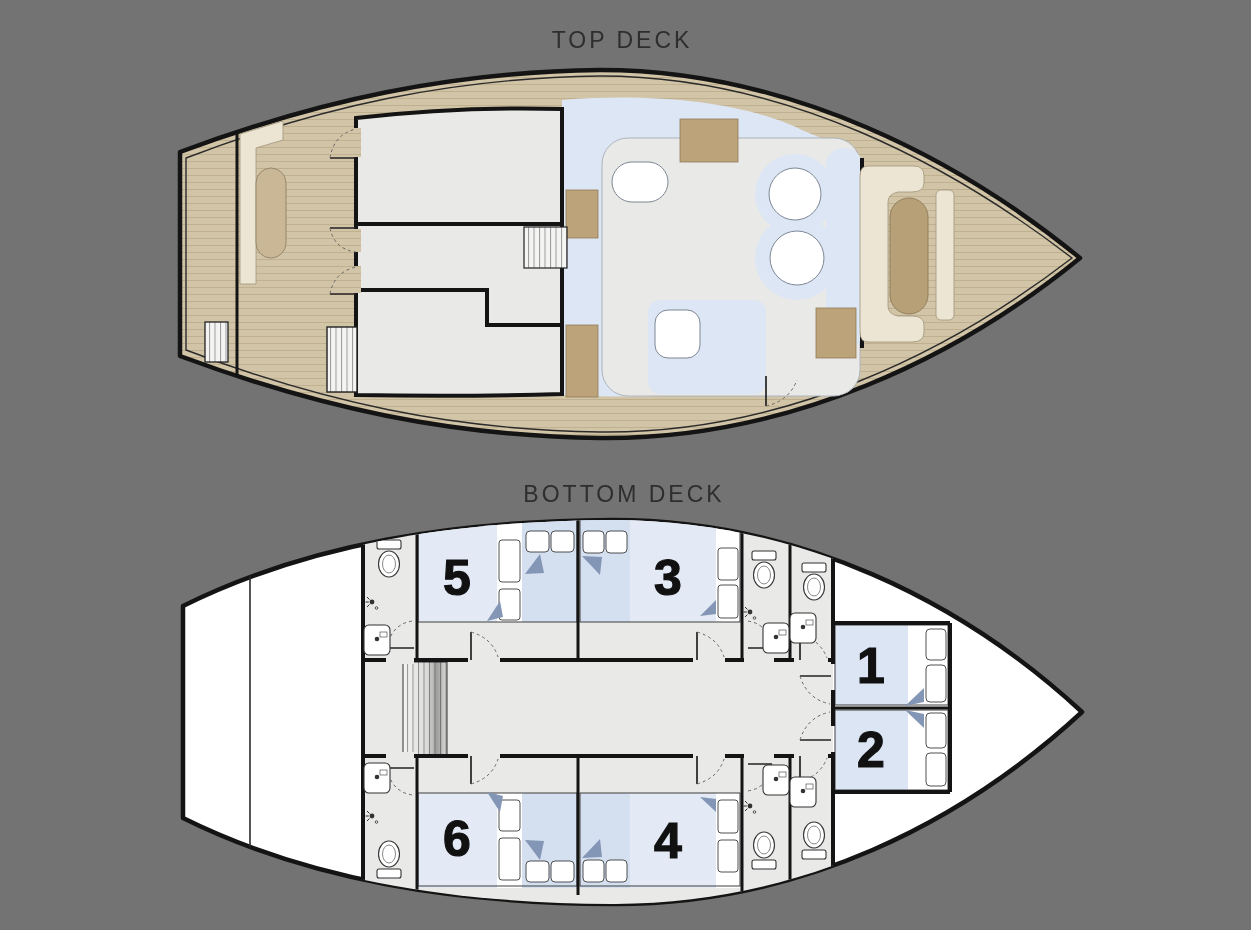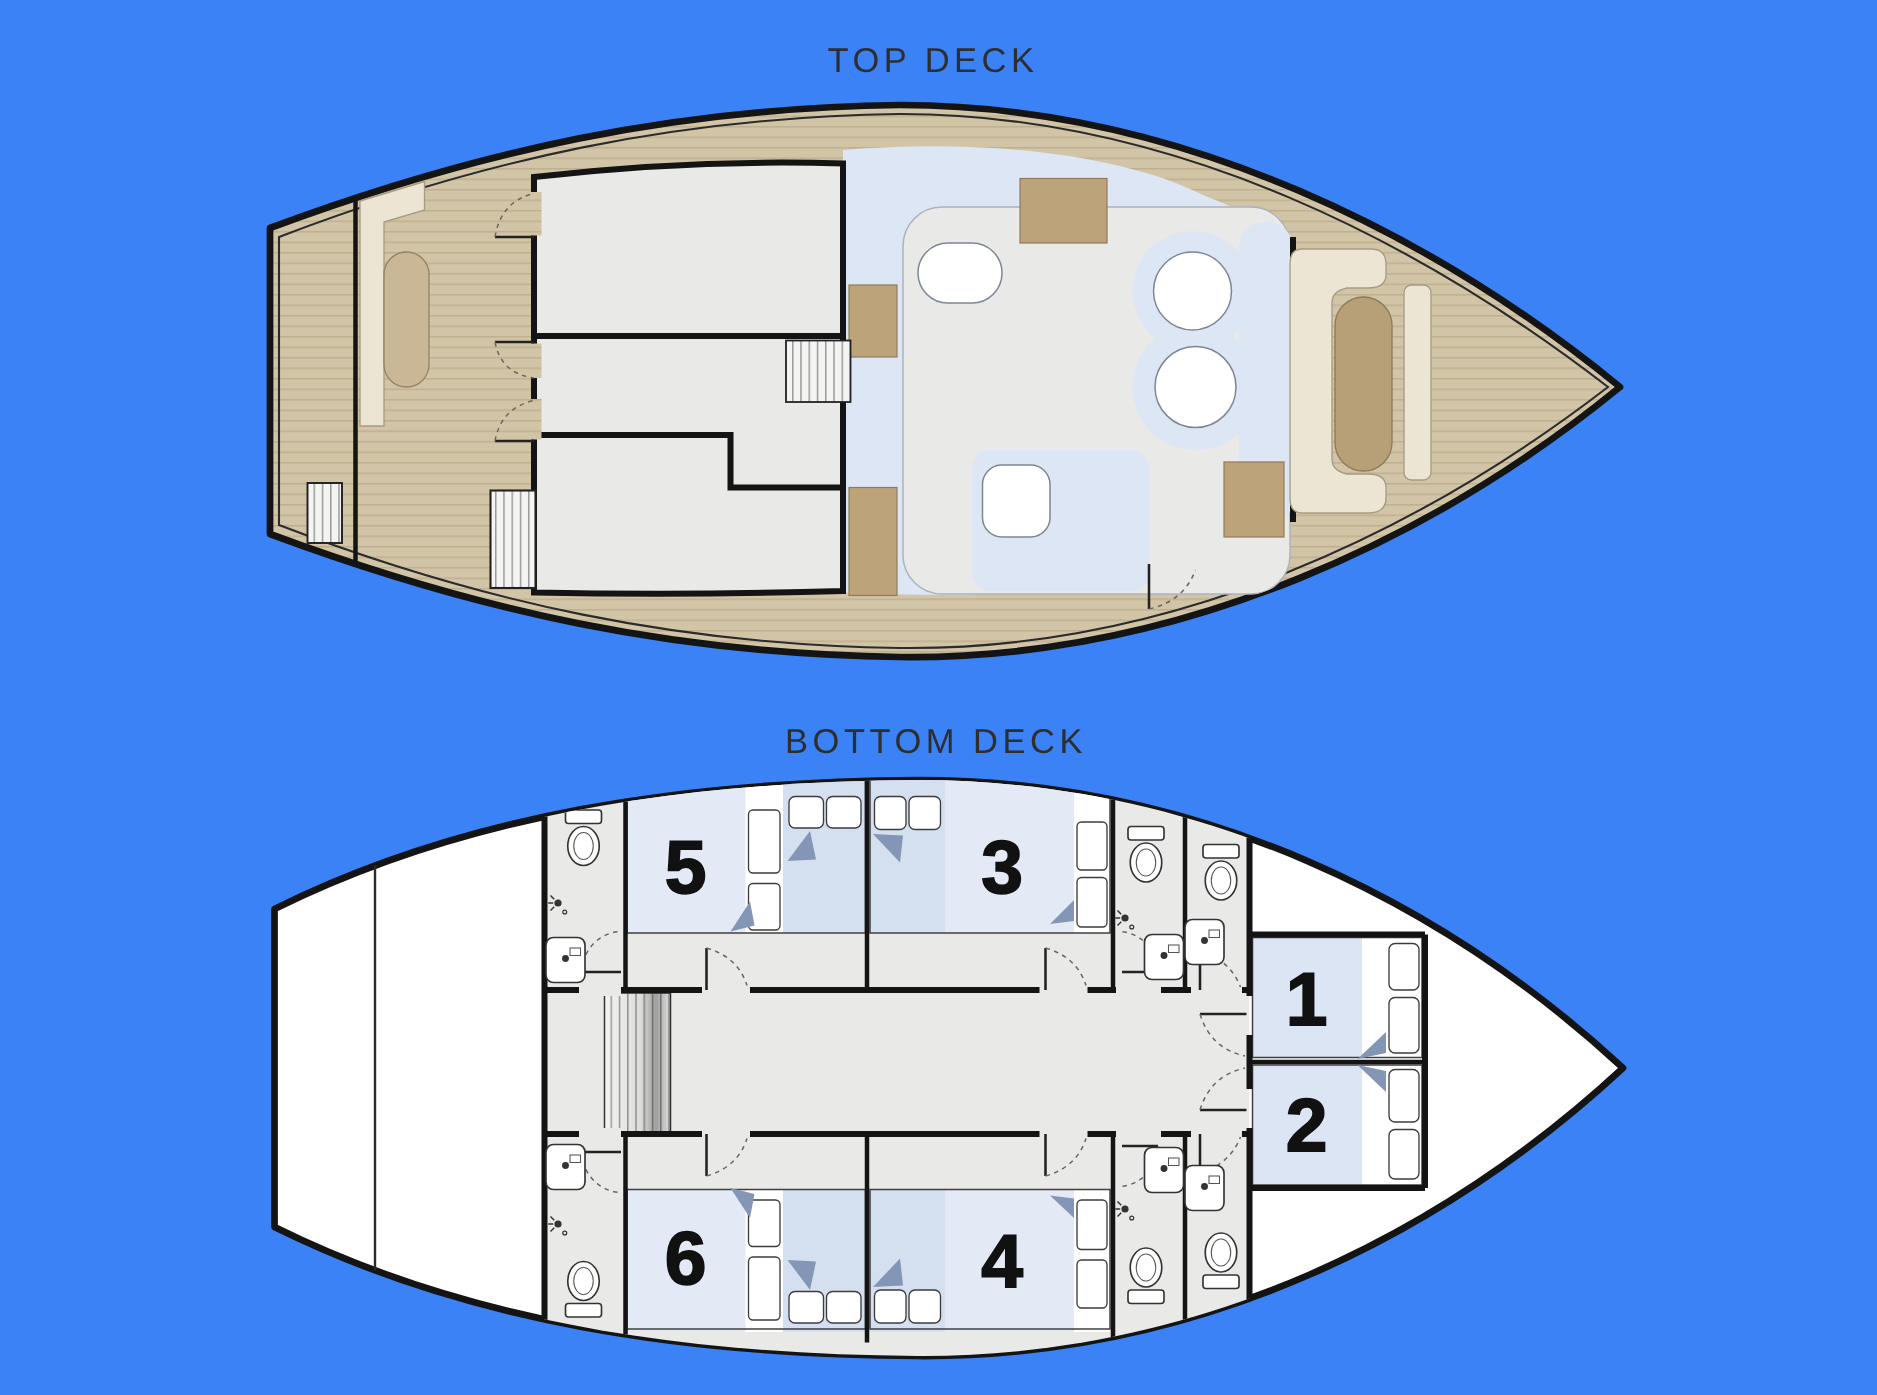--- a/index.html
+++ b/index.html
@@ -1,16 +1,16 @@
 <!DOCTYPE html>
 <html><head>
 <meta charset="utf-8">
 <style>
   html,body{margin:0;padding:0;background:#ffffff;}
-  #stage{width:1251px;height:930px;position:relative;background:#3b82f6;overflow:hidden;
+  #stage{width:1251px;height:930px;position:relative;background:#737373;overflow:hidden;
          font-family:"Liberation Sans", sans-serif;}
   svg{display:block;}
   .deck-title{font-family:"Liberation Sans",sans-serif;font-size:23px;font-weight:500;
               letter-spacing:3px;fill:#2e2e2e;}
   .cabin-num{font-family:"Liberation Sans",sans-serif;font-size:50px;font-weight:700;
              fill:#111;stroke:#111;stroke-width:1.2;}
   .wall4{stroke:#141414;stroke-width:4;fill:none;stroke-linecap:butt;}
   .wall3{stroke:#141414;stroke-width:3;fill:none;}
   .thinline{stroke:#2b2b2b;stroke-width:1.4;fill:none;}
   .fixture{fill:#ffffff;stroke:#333;stroke-width:1.1;}

